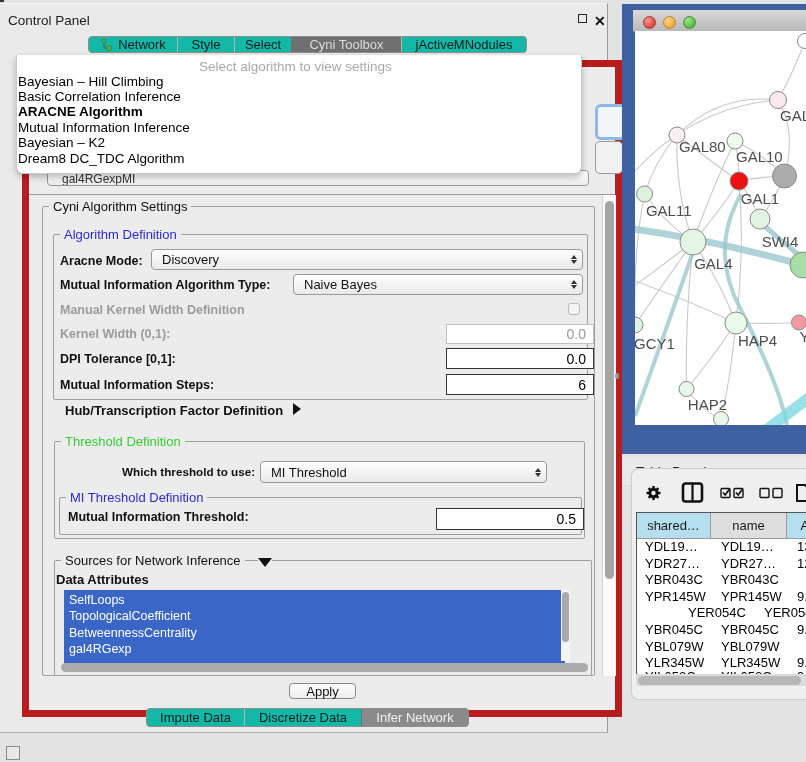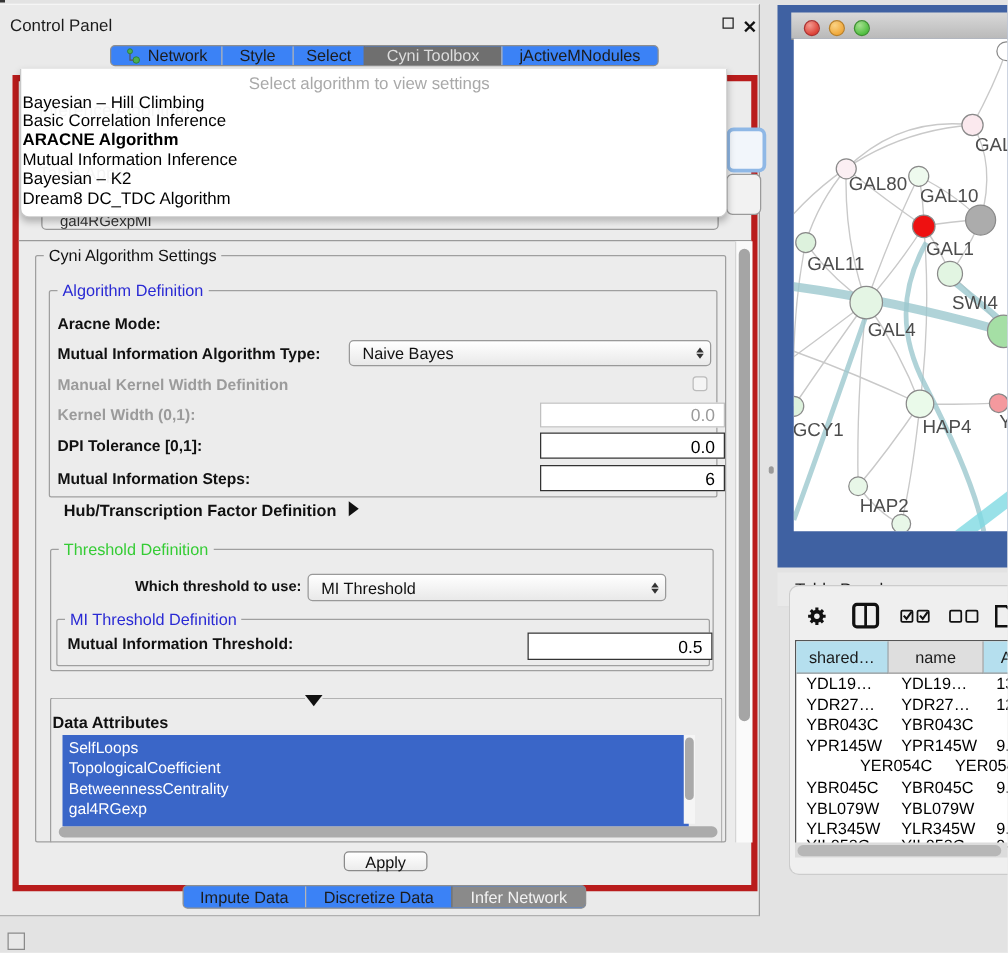--- a/index.html
+++ b/index.html
@@ -4,27 +4,27 @@
 <style>
 html,body{margin:0;padding:0;}
 body{width:806px;height:762px;background:#e3e3e3;font-family:"Liberation Sans",sans-serif;position:relative;overflow:hidden;}
 .abs{position:absolute;}
 
 #cp{left:0;top:3px;width:607px;height:728px;background:#eaeaea;border-right:1px solid #9a9a9a;border-bottom:1px solid #b0b0b0;border-top:1px solid #f5f5f5;}
 #cp-title{left:8px;top:9px;font-size:13.5px;color:#1c1c1c;}
 #cp-min{left:578px;top:10px;width:7px;height:7px;border:1.5px solid #222;}
 #cp-close{left:594px;top:9px;font-size:14px;font-weight:bold;color:#111;}
 
-.tabstrip{background:#3b82f6;border:1px solid #8e8e8e;border-radius:4px;display:flex;align-items:center;overflow:hidden;}
+.tabstrip{background:#14b8a6;border:1px solid #8e8e8e;border-radius:4px;display:flex;align-items:center;overflow:hidden;}
 #tabs-top{left:88px;top:32px;height:17px;box-sizing:border-box;}
 .tab{font-size:13px;color:#1c1c1c;height:100%;display:flex;align-items:center;justify-content:center;border-left:1px solid #b5b5b5;white-space:nowrap;box-sizing:border-box;}
 .tab:first-child{border-left:none;}
 .tab.sel{background:#6f6f6f;color:#dcdcdc;border-left:1px solid #6f6f6f;}
 
-#content{left:10px;top:56px;width:586px;height:643px;border:5px solid #b91c1c;background:#ececec;}
+#content{left:22px;top:56px;width:586px;height:643px;border:7px solid #b91c1c;background:#ececec;}
 #topsec{left:0;top:0;width:586px;height:127px;border-bottom:1px solid #9a9a9a;}
 .frag-blue{left:566px;top:37px;width:26px;height:30px;border:3px solid #8fb8e6;border-radius:6px;background:#f2f6fb;}
 .frag-gray{left:566px;top:74px;width:26px;height:31px;border:1px solid #9a9a9a;border-radius:5px;background:#f2f2f2;}
 
 #vsb-track{left:573px;top:128px;width:13px;height:481px;background:#fafafa;border-left:1px solid #d5d5d5;}
 #vsb-thumb{left:2px;top:6px;width:9px;height:378px;background:#a5a5a5;border-radius:5px;}
 #hsb-thumb{left:32px;top:596px;width:527px;height:9px;background:#ababab;border-radius:5px;}
 
 .group{border:1px solid #9f9f9f;border-radius:2px;}
 .gtitle{position:absolute;top:-8px;left:6px;background:#ececec;padding:0 4px;font-size:13px;white-space:nowrap;}
@@ -98,20 +98,27 @@
         <div class="abs" id="vsb-thumb"></div>
       </div>
     <div class="abs" id="hsb-thumb"></div>
 
     <div class="abs group" id="g-settings" style="left:13px;top:139px;width:551px;height:468px;">
       <div class="gtitle" style="color:#111;">Cyni Algorithm Settings</div>
 
       <div class="abs group" style="left:10px;top:27px;width:533px;height:164px;">
         <div class="gtitle" style="color:#2a2ad4;">Algorithm Definition</div>
         <div class="abs lbl" style="left:6px;top:19px;">Aracne Mode:</div>
+        <div class="combo" style="left:97px;top:14px;width:430px;height:19px;">
+            <span class="txt">Discovery</span>
+            <span class="arrows">
+              <i class="up"></i>
+              <i class="dn"></i>
+            </span>
+          </div>
         <div class="abs lbl" style="left:6px;top:43px;">Mutual Information Algorithm Type:</div>
         <div class="combo" style="left:239px;top:39px;width:288px;height:19px;">
             <span class="txt">Naive Bayes</span>
             <span class="arrows">
               <i class="up"></i>
               <i class="dn"></i>
             </span>
           </div>
         <div class="abs lbl dis" style="left:6px;top:68px;">Manual Kernel Width Definition</div>
         <div class="abs" style="left:514px;top:68px;width:10px;height:10px;border:1px solid #bbb;border-radius:3px;background:#f4f4f4;"></div>
@@ -136,20 +143,21 @@
             </span>
           </div>
         <div class="abs group" style="left:4px;top:55px;width:521px;height:36px;">
           <div class="gtitle" style="color:#2a2ad4;">MI Threshold Definition</div>
           <div class="abs lbl" style="left:8px;top:12px;">Mutual Information Threshold:</div>
           <div class="field" style="left:376px;top:10px;width:139px;height:20px;border:1px solid #333;color:#000;">0.5</div>
         </div>
       </div>
 
       <div class="abs group" style="left:11px;top:353px;width:536px;height:115px;border-bottom:none;border-radius:2px 2px 0 0;">
+        <div class="gtitle" style="color:#111;">Sources for Network Inference</div>
         <div class="abs" style="left:203px;top:-3px;width:0;height:0;border-left:7px solid transparent;border-right:7px solid transparent;border-top:9px solid #111;background:#ececec;"></div>
         <div class="abs lbl" style="left:1px;top:11px;font-size:13px;">Data Attributes</div>
         <div class="abs" id="datalist" style="left:9px;top:29px;width:496px;height:71px;">SelfLoops<br>TopologicalCoefficient<br>BetweennessCentrality<br>gal4RGexp</div>
         <div class="abs" style="left:506px;top:29px;width:9px;height:71px;background:#f5f5f5;">
             <div class="abs" style="left:1px;top:2px;width:7px;height:50px;background:#a9a9a9;border-radius:4px;"></div>
           </div>
       </div>
     </div>
     <div class="abs" id="apply">Apply</div>
   </div>

